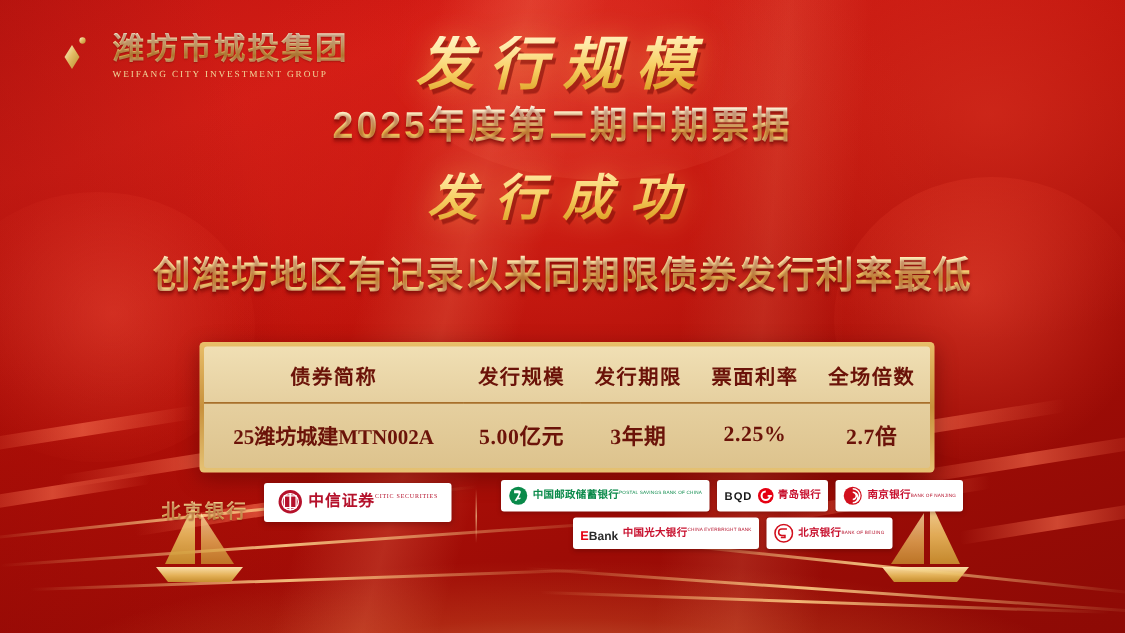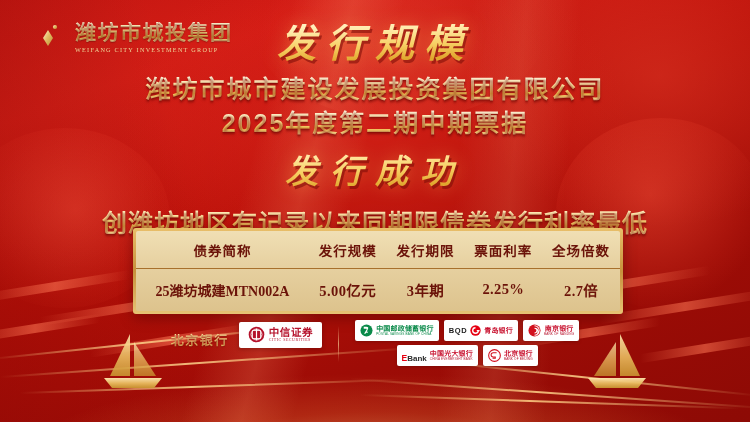--- a/index.html
+++ b/index.html
@@ -248,21 +248,21 @@
     letter-spacing: .2px;
     line-height: 1.05;
   }
   .bank-en {
     font-family: "Liberation Sans", sans-serif;
     font-size: 3.1px;
     color: #b5112b;
     letter-spacing: .15px;
     line-height: 1.05;
   }
-  .bank-stack { display: flex; flex-direction: column; align-items: flex-start; }
+  .bank-stack { display: flex; flex-direction: row; align-items: flex-start; }
   .bank-stack.center { align-items: center; }
   .mark { flex: none; }
   .bqd-txt {
     font-family: "Liberation Sans", sans-serif;
     font-weight: bold;
     font-size: 7.5px;
     color: #1a1a1a;
     letter-spacing: .6px;
   }
   .everbright-e {
@@ -367,21 +367,20 @@
       <circle cx="33" cy="11" r="2.1" fill="url(#lg)"></circle>
     </svg>
     <div class="logo-text-col">
       <div class="logo-cn">潍坊市城投集团</div>
       <div class="logo-en">WEIFANG CITY INVESTMENT GROUP</div>
     </div>
   </div>
 
   <div class="content">
     <div class="calligraphy t-celebrate">发行规模</div>
-    <div class="goldline t-company">潍坊市城市建设发展投资集团有限公司</div>
     <div class="goldline t-issue">2025年度第二期中期票据</div>
     <div class="calligraphy t-success">发行成功</div>
     <div class="goldline t-slogan">创潍坊地区有记录以来同期限债券发行利率最低</div>
   </div>
 
   <div class="table-frame">
     <table class="bond">
       <thead>
         <tr>
           <th>债券简称</th>

